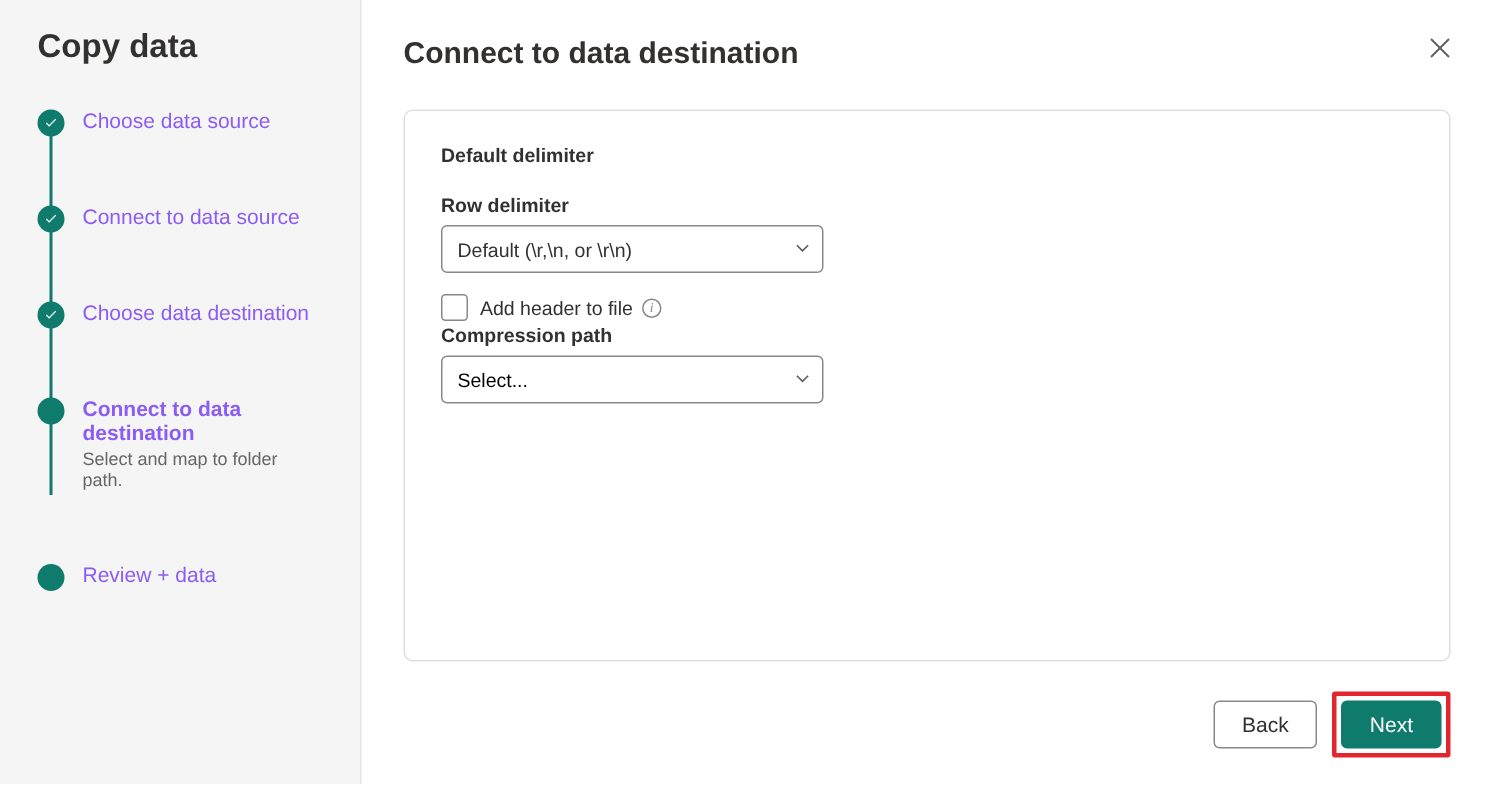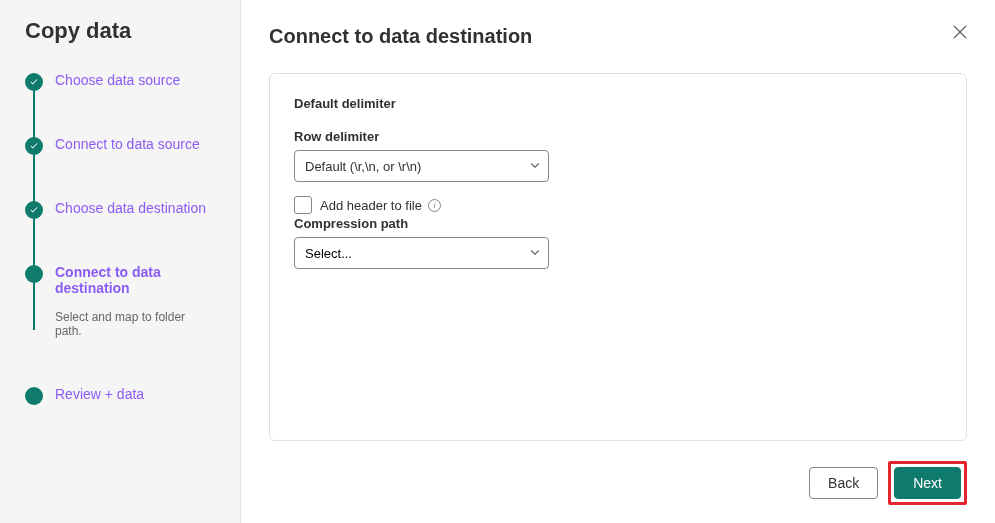--- a/index.html
+++ b/index.html
@@ -61,21 +61,21 @@
       top: 18px;
       width: 2px;
       height: 48px;
       background: #0f7b6c;
       z-index: 1;
     }
     .step-content { padding-bottom: 48px; }
     .step:last-child .step-content { padding-bottom: 0; }
     .step-label { font-size: 14px; color: #8b5cf6; }
     .step.current .step-label { font-weight: 600; }
-    .step-desc { font-size: 12px; color: #666; margin-top: 14px; }
+    .step-desc { font-size: 12px; color: #666; margin-top: 3px; }
 
     .main {
       flex: 1;
       display: flex;
       flex-direction: column;
       padding: 25px 28px 18px 28px;
       position: relative;
     }
     .main-header {
       display: flex;

